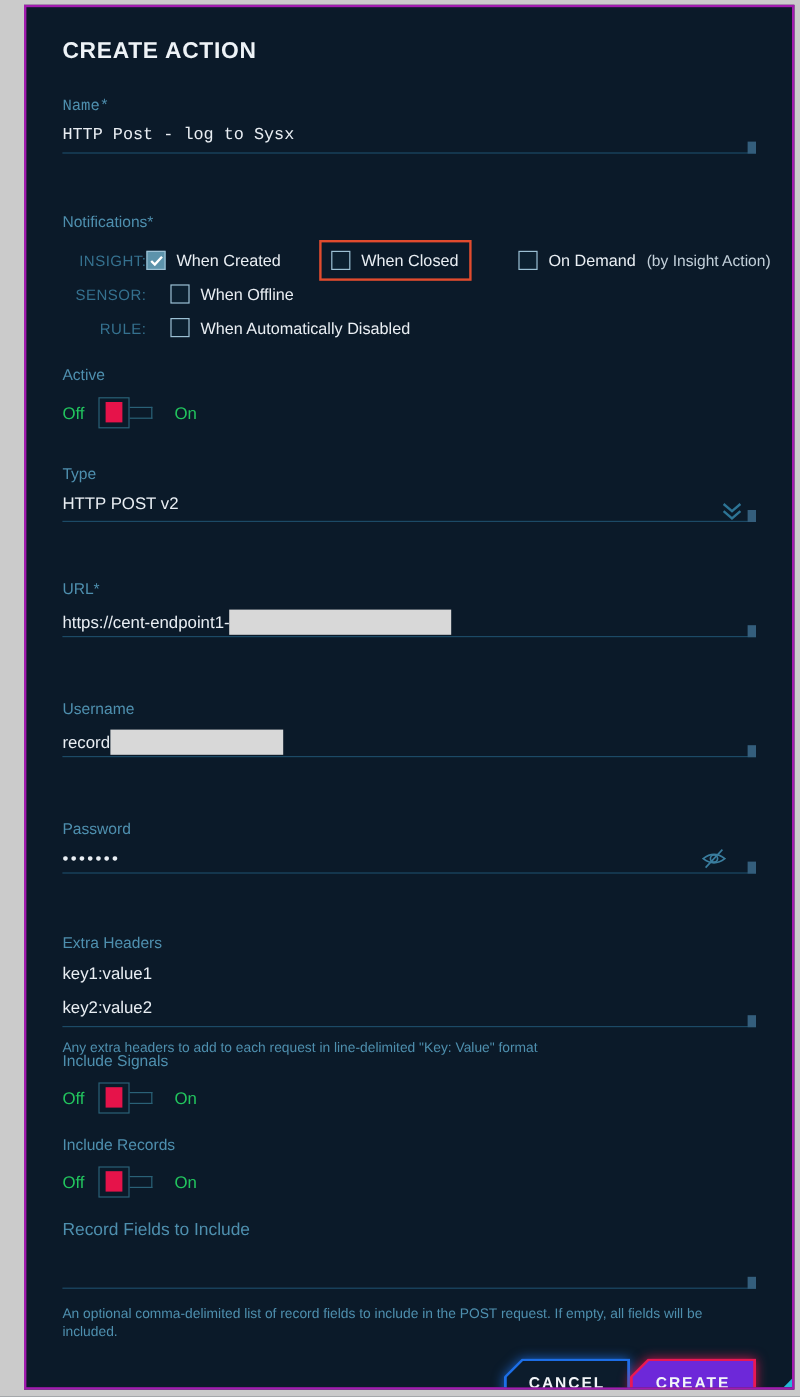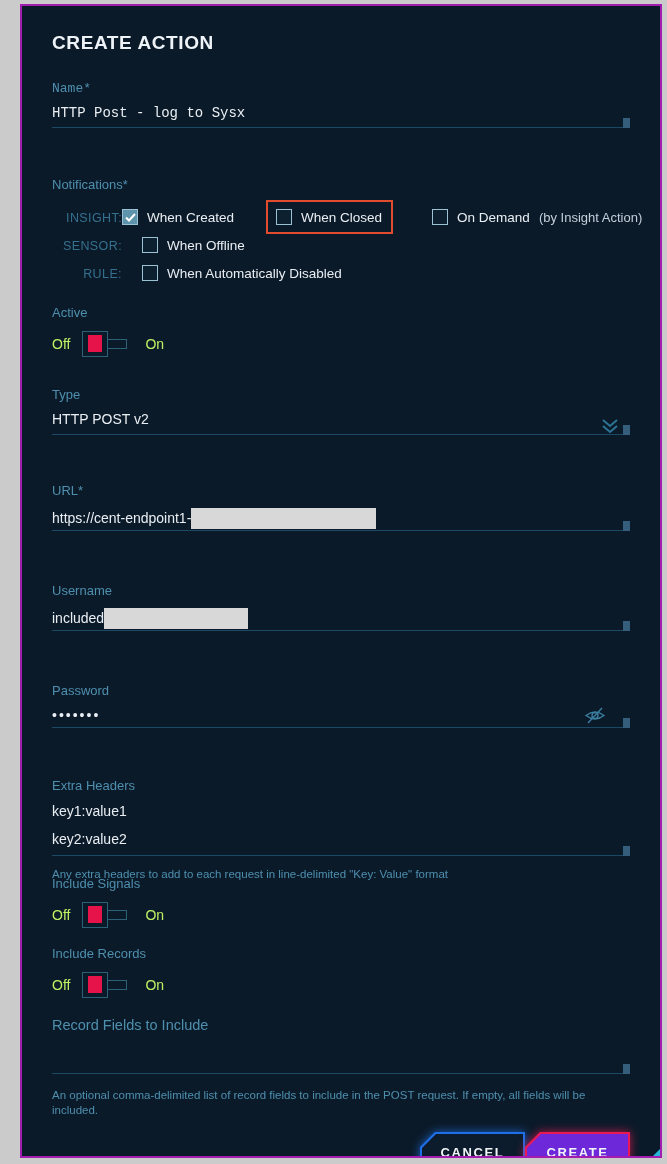--- a/index.html
+++ b/index.html
@@ -52,21 +52,21 @@
   .annot::before {
     content:""; position:absolute; inset:-9px -11px -9px -10px;
     border:2px solid #e14b2e; pointer-events:none;
   }
   .gap-created { margin-left:0; }
   .gap-closed { margin-left:42px; }
   .gap-demand { margin-left:50px; }
   
   .toggle-label { margin-top:24px; }
   .toggle-row { display:flex; align-items:center; margin-top:10px; height:27px; }
-  .tog-off, .tog-on { color:#bef264; font-size:14px; }
+  .tog-off, .tog-on { color:#22c55e; font-size:14px; }
   .tog-box {
     width:26px; height:26px; border:1.5px solid #2a6177; margin-left:12px;
     display:flex; align-items:center; justify-content:center; background:#0b1a29;
   }
   .tog-knob { width:14px; height:17px; background:#e6134a; }
   .tog-track {
     width:19px; height:10px; border:1.5px solid #2a6177; border-left:none;
   }
   .tog-on { margin-left:18px; }
   
@@ -214,21 +214,21 @@
         <span class="redact url"></span>
     </div>
     <div class="uline">
       <span class="handle"></span>
     </div>
   </div>
 
   <div class="f-user">
     <div class="lbl">Username</div>
     <div class="val">
-      <span>included</span>
+      <span>record</span>
         <span class="redact user"></span>
     </div>
     <div class="uline">
       <span class="handle"></span>
     </div>
   </div>
 
   <div class="f-pass">
     <div class="lbl">Password</div>
     <div class="input-wrap">

